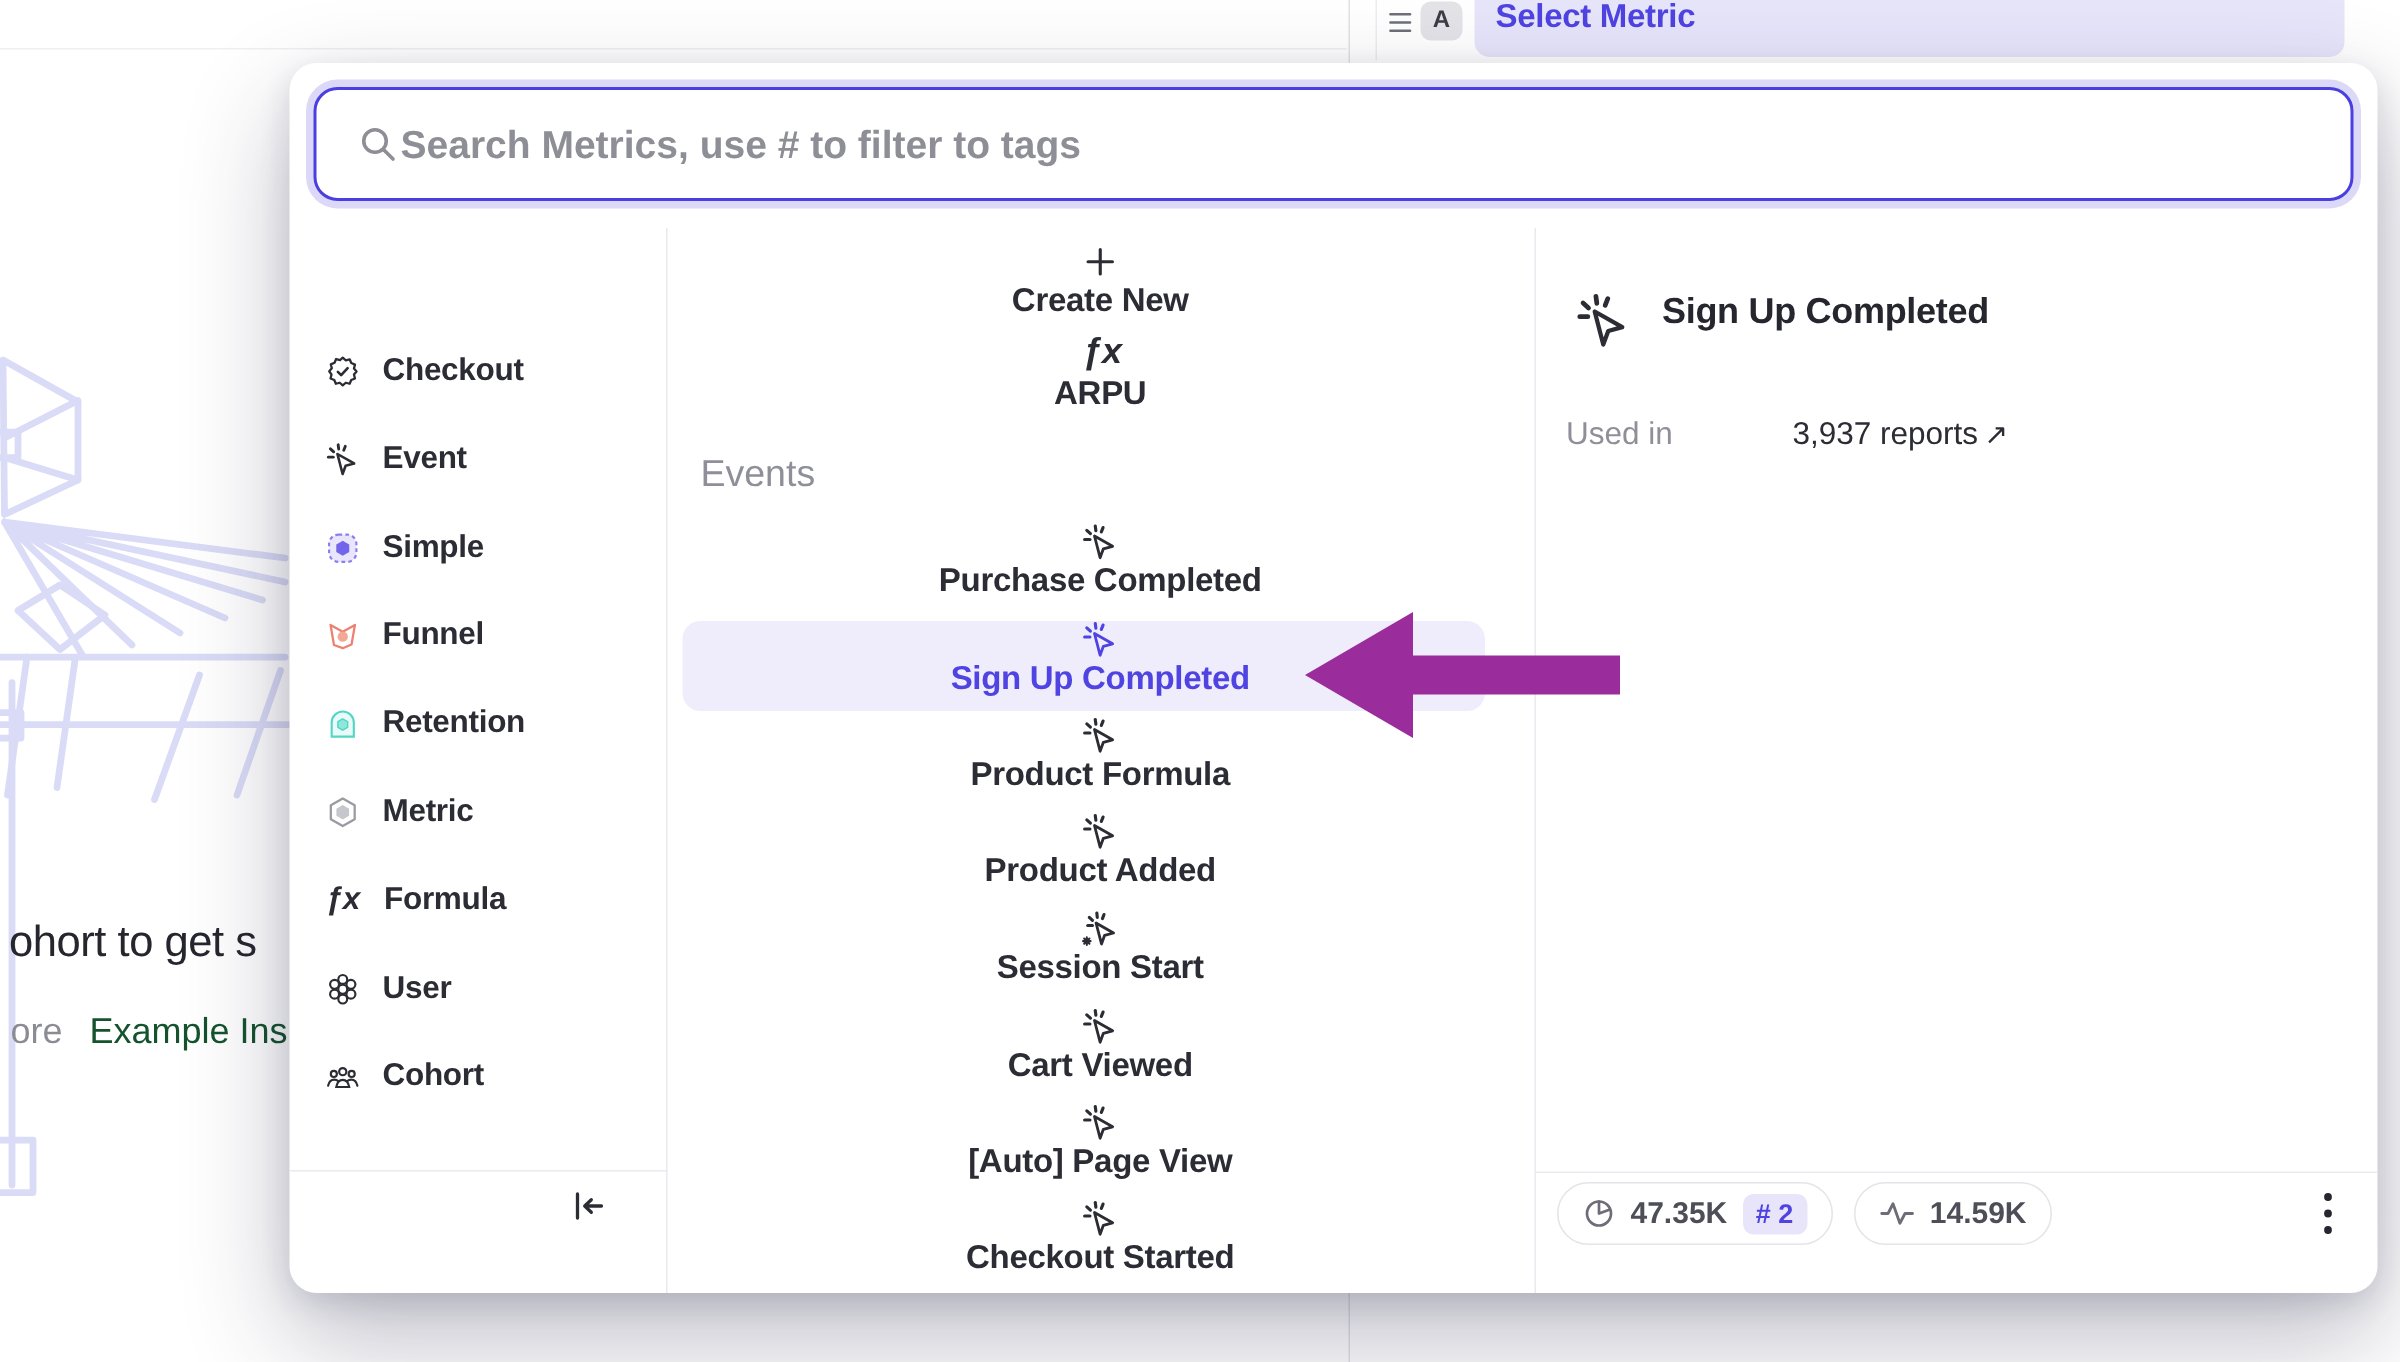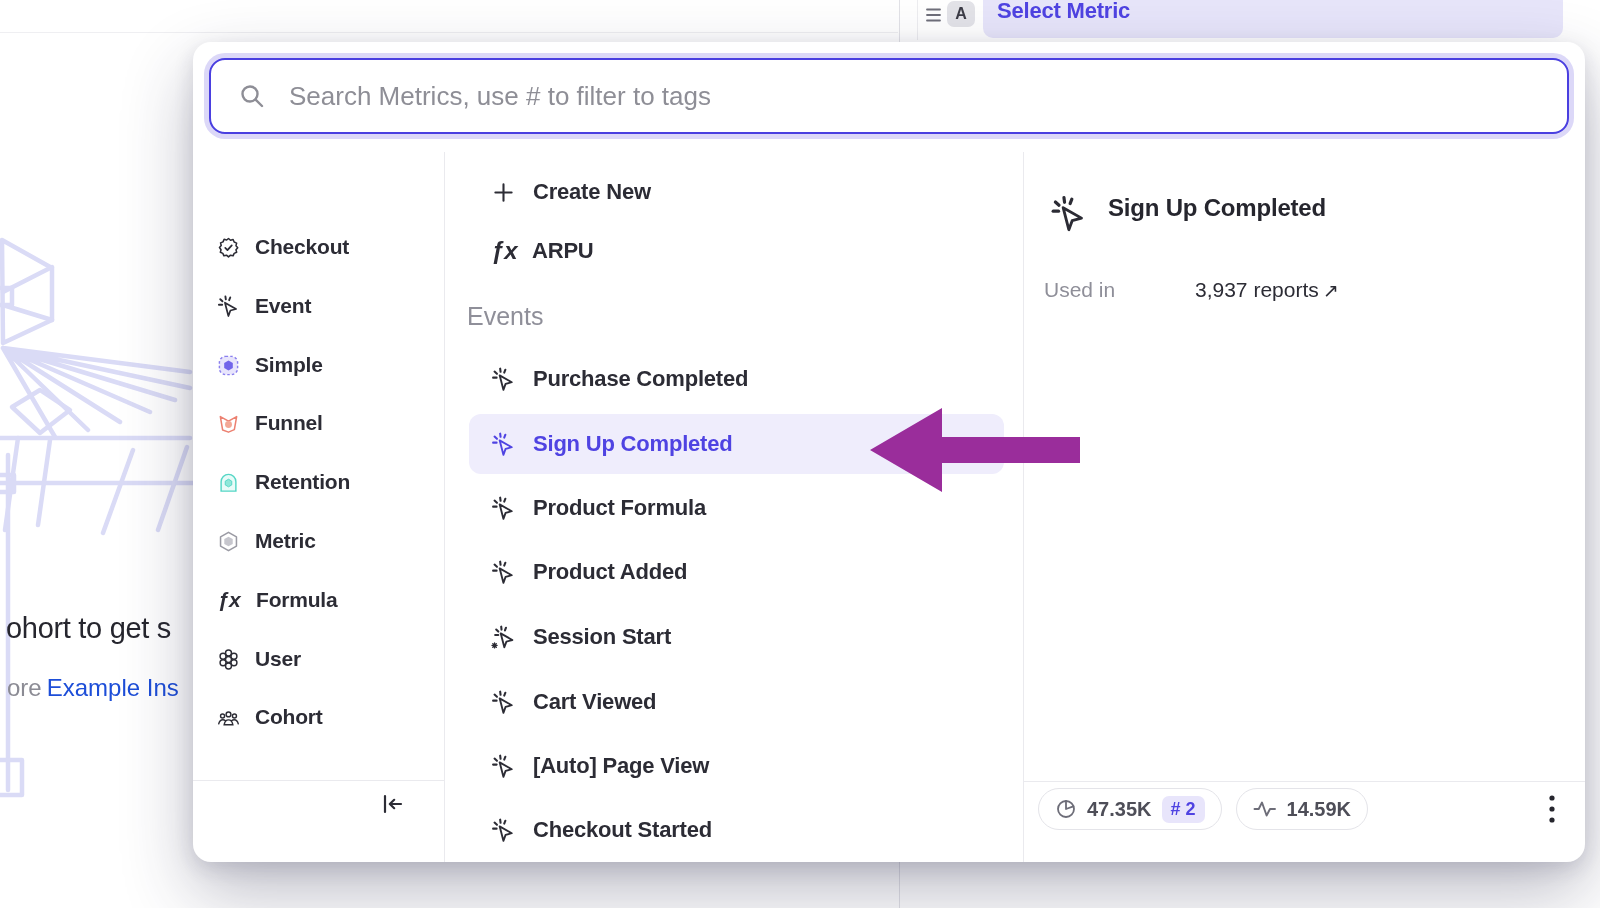--- a/index.html
+++ b/index.html
@@ -16,54 +16,54 @@
 
   .topbar { position:absolute; left:0; top:0; width:1600px; height:40px; z-index:2; }
   .sm-pill { position:absolute; left:983px; top:-14px; width:580px; height:52px; background:#e7e5fa; border-radius:10px; }
   .hamburger { position:absolute; left:925px; top:7px; }
   .abadge { position:absolute; left:947px; top:1px; width:28px; height:26px; background:#e3e3e8; border-radius:7px;
             display:flex; align-items:center; justify-content:center; font-size:16px; font-weight:700; color:#3c3c46; }
   .sm-label { position:absolute; left:997px; top:-2px; font-size:22px; font-weight:700; color:#4f43e2; letter-spacing:-0.2px; }
 
   .h1frag { position:absolute; left:6px; top:612px; font-size:29px; font-weight:400; color:#26262e; letter-spacing:-0.3px; z-index:1; white-space:nowrap; }
   .subfrag { position:absolute; left:7px; top:674px; font-size:24px; color:#8b8b94; z-index:1; white-space:nowrap; }
-  .subfrag .lnk { color:#1d4ed8; font-weight:500; margin-left:5px; }
+  .subfrag .lnk { color:#14532d; font-weight:500; margin-left:18px; }
 
   
   .dialog { position:absolute; left:193px; top:42px; width:1392px; height:820px; background:#fff;
             border-radius:18px; box-shadow:0 30px 70px rgba(35,35,70,.30), 0 6px 20px rgba(35,35,70,.14);
             z-index:10; overflow:hidden; }
 
   .search-box { position:absolute; left:16px; top:16px; width:1360px; height:76px;
                 border:2px solid #4a3fe0; border-radius:16px; box-shadow:0 0 0 5px #dcd8f8;
                 display:flex; align-items:center; padding-left:26px; background:#fff; }
   .search-box svg { flex:0 0 auto; }
-  .search-input { border:none; outline:none; flex:1; height:60px; margin-left:22px; font-size:26px;
-                  font-family:inherit; color:#2c2c35; background:transparent; }
+  .search-input { border:none; outline:none; flex:1; height:60px; font-size:26px;
+                  font-family:inherit; color:#2c2c35; background:transparent;font-weight:bold; }
   .search-input::placeholder { color:#8e8e96; }
 
   .col { position:absolute; top:110px; bottom:0; }
   .col-side { left:0; width:252px; border-right:1px solid #eaeaee; }
   .col-list { left:252px; width:579px; border-right:1px solid #eaeaee; }
   .col-detail { left:831px; width:561px; }
 
   
   .sitem { position:absolute; left:6px; width:229px; height:54px; border-radius:12px;
            display:flex; align-items:center; padding-left:18px; gap:15px; cursor:pointer;
            font-size:21px; font-weight:600; color:#2c2c35; letter-spacing:-0.2px; }
   .sitem.sel { background:#efedfc; color:#4f43e2; }
-  .fx { font-size:21px; font-weight:700; font-style:italic; color:#2c2c35; width:24px; text-align:center; }
+  .fx { font-size:21px; font-weight:700; font-style:italic; color:#2c2c35; width:24px; }
   .side-div { position:absolute; left:0; top:628px; width:252px; height:1px; background:#eaeaee; }
   .collapse-btn { position:absolute; left:184px; top:636px; width:32px; height:32px; cursor:pointer;
                   display:flex; align-items:center; justify-content:center; }
 
   
-  .lrow { position:absolute; left:24px; width:535px; height:60px; border-radius:12px;
-          display:flex; align-items:center; padding-left:22px; gap:17px; cursor:pointer;
-          font-size:22px; font-weight:600; color:#2c2c35; letter-spacing:-0.2px; }
+  .lrow { position:absolute; left:10px; width:535px; height:60px; border-radius:12px;
+          display:flex; align-items:center; padding-left:22px; cursor:pointer;
+          font-size:22px; font-weight:600; color:#2c2c35; letter-spacing:-0.2px;flex-direction:column; }
   .lrow.sel { background:#efedfc; color:#4f43e2; }
   .lrow svg, .sitem svg { flex:0 0 auto; }
   .sect { position:absolute; left:22px; top:150px; font-size:25px; color:#8f8f99; }
 
   
   .d-icon { position:absolute; left:26px; top:43px; color:#2c2c35; }
   .d-title { position:absolute; left:84px; top:42px; font-size:24px; font-weight:700; color:#26262e; letter-spacing:-0.2px; }
   .d-used-label { position:absolute; left:20px; top:126px; font-size:21px; color:#8f8f99; }
   .d-used-value { position:absolute; left:171px; top:126px; font-size:21px; color:#2c2c35; cursor:pointer; }
   .d-used-value .ne { font-size:19px; margin-left:4px; }

